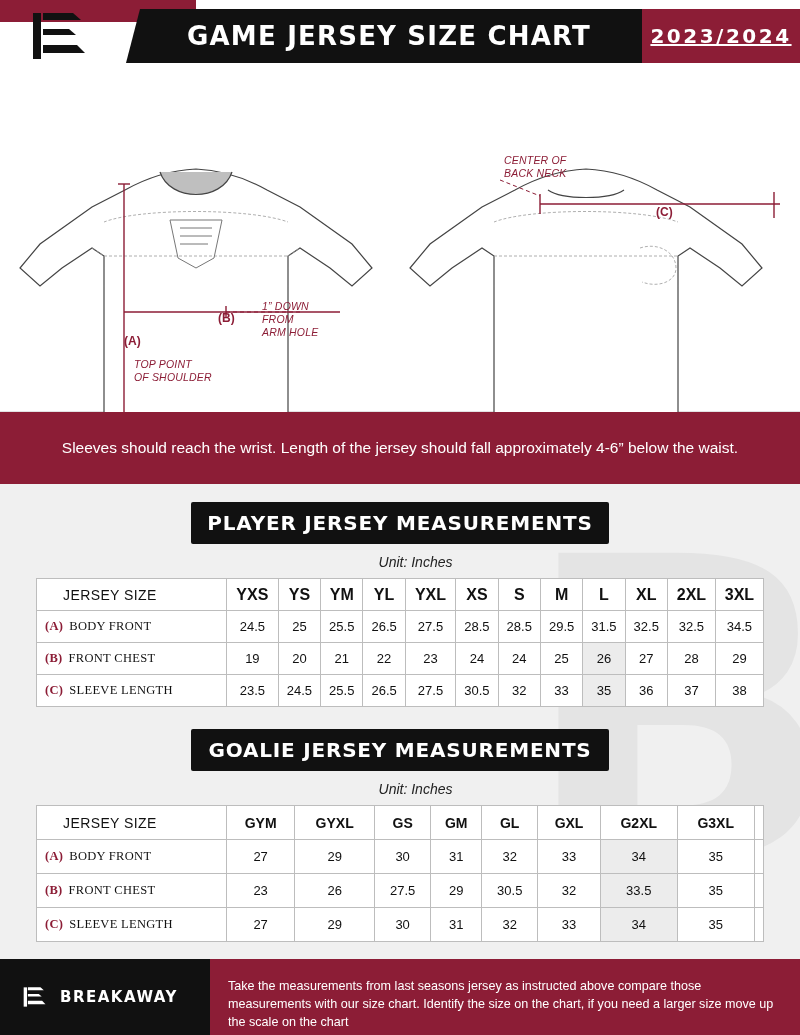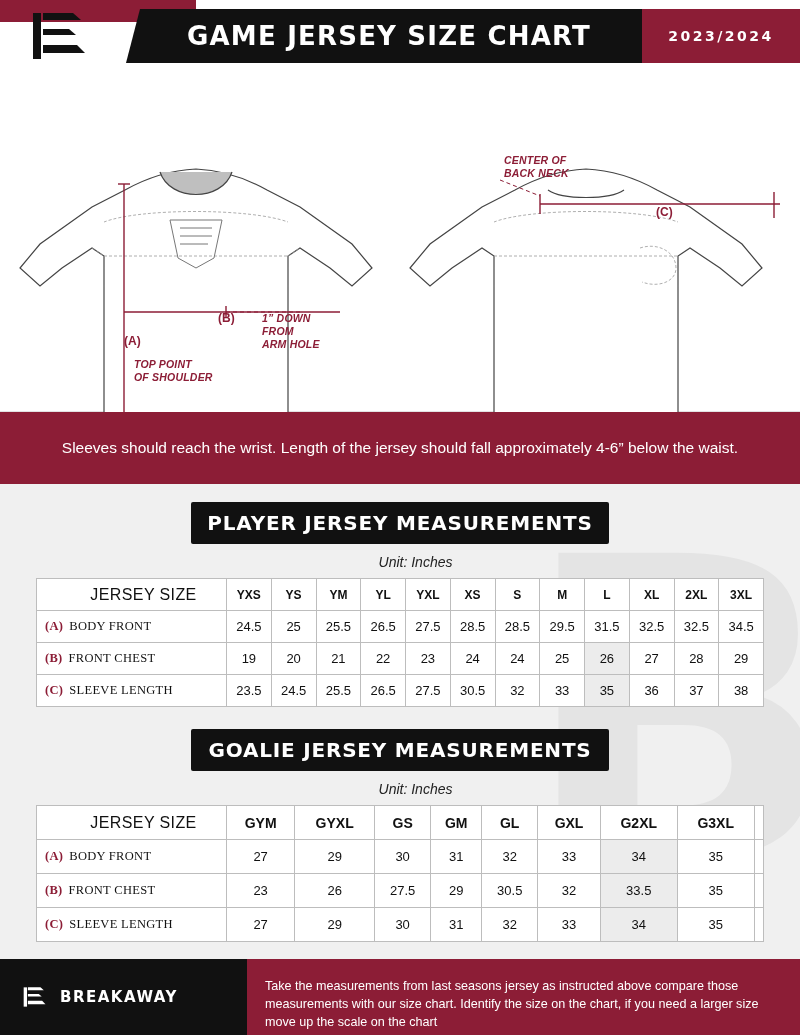--- a/index.html
+++ b/index.html
@@ -49,40 +49,41 @@
     font-weight: bold;
     letter-spacing: 1.2px;
     font-family: "DejaVu Sans", sans-serif;
     padding-left: 10px;
   }
   .season-box {
     width: 158px; height: 54px;
     background: #8c1d36;
     color: #ffffff;
     display: flex; align-items: center; justify-content: center;
-    font-size: 14px;
+    font-size: 20px;
     font-weight: bold;
     letter-spacing: 2.5px;
     font-family: "DejaVu Sans", sans-serif;
+    text-decoration: underline;
   }
 
   
   .diagram {
     position: relative;
     height: 340px;
     background: #ffffff;
     border-bottom: 1px solid #e2e2e2;
   }
   .diagram svg { position: absolute; left: 0; top: 0; }
   .ann {
     position: absolute;
     font-family: "Liberation Sans", sans-serif;
     font-size: 10.5px;
     font-style: italic;
-    font-weight: bold;
+    font-weight: normal;
     color: #8c1d36;
     line-height: 1.25;
     letter-spacing: .2px;
   }
   .lbl {
     position: absolute;
     font-family: "Liberation Sans", sans-serif;
     font-size: 12px;
     font-weight: bold;
     color: #8c1d36;
@@ -165,41 +166,41 @@
     letter-spacing: .3px;
     width: 190px;
     font-family: Liberation Serif, serif;
   }
   td.rowhead .tag {
     color: #8c1d36;
     font-weight: bold;
     margin-right: 6px;
   }
   th.sizehead {
-    font-size: 16px;
+    font-size: 14px;
     font-weight: normal;
     letter-spacing: .4px;
-    text-align: center;
+    text-align: left;
     padding-left: 26px;
   }
-  th.sz { font-size: 12px; font-weight: bold; }
+  th.sz { font-size: 16px; font-weight: bold; }
   td.hl { background: #ececec; }
   td.blank { background: #ffffff; border: 1px solid #bdbdbd; }
   .goalie-table th.sz { font-size: 14px; }
   .goalie-table td, .goalie-table th { height: 34px; }
 
   
   .footer {
     position: absolute;
     bottom: 0; left: 0;
     width: 800px; height: 76px;
     display: flex;
   }
   .footer-left {
-    width: 247px;
+    width: 210px;
     background: #111111;
     display: flex; align-items: center;
     padding-left: 22px;
     gap: 12px;
   }
   .footer-brand {
     color: #ffffff;
     font-size: 15px;
     font-weight: bold;
     letter-spacing: 1.5px;
@@ -294,21 +295,21 @@
         <line x1="540" y1="122" x2="540" y2="142"></line>
         <line x1="540" y1="132" x2="780" y2="132"></line>
         <line x1="774" y1="120" x2="774" y2="146"></line>
       </g>
       <g stroke="#8c1d36" stroke-width="1" stroke-dasharray="4,3">
         <line x1="500" y1="108" x2="540" y2="124"></line>
       </g>
     </svg>
 
     <div class="ann" style="left:504px; top:82px;">CENTER OF<br>BACK NECK</div>
-    <div class="ann" style="left:262px; top:240px;">1” DOWN<br>FROM<br>ARM HOLE</div>
+    <div class="ann" style="left:262px; top:228px;">1” DOWN<br>FROM<br>ARM HOLE</div>
     <div class="ann" style="left:134px; top:286px;">TOP POINT<br>OF SHOULDER</div>
 
     <div class="lbl" style="left:124px; top:262px;">(A)</div>
     <div class="lbl" style="left:218px; top:239px;">(B)</div>
     <div class="lbl" style="left:656px; top:133px;">(C)</div>
   </div>
 
   <div class="note-band">
     <p>Sleeves should reach the wrist. Length of the jersey should fall approximately 4-6” below the waist.</p>
   </div>

